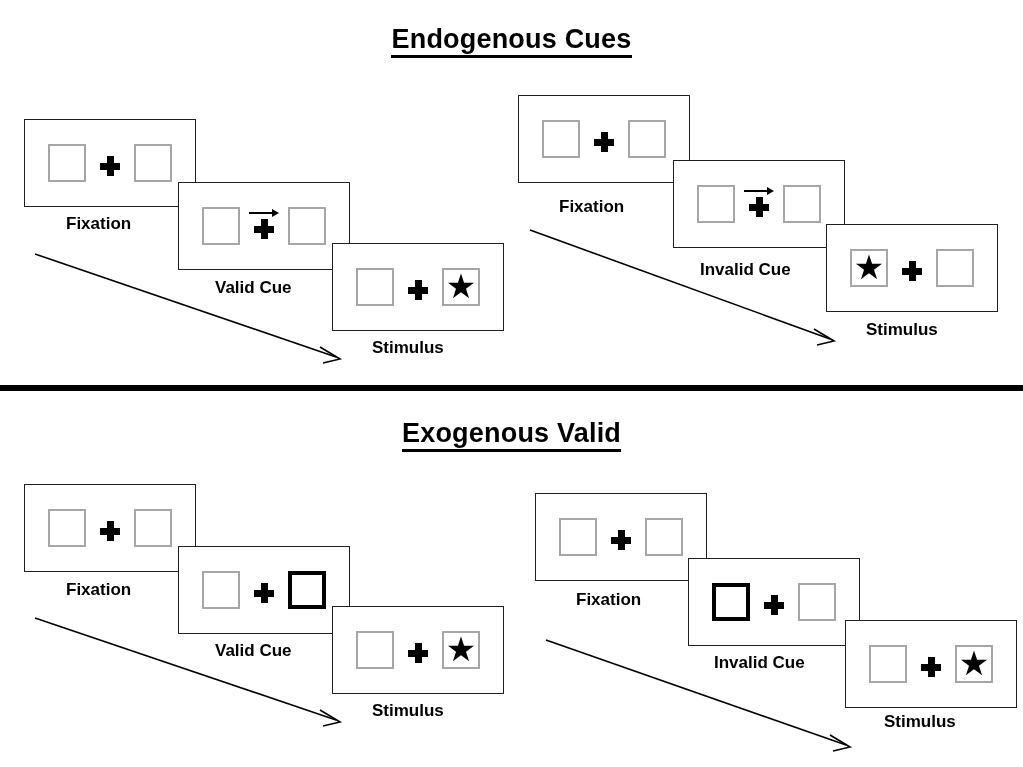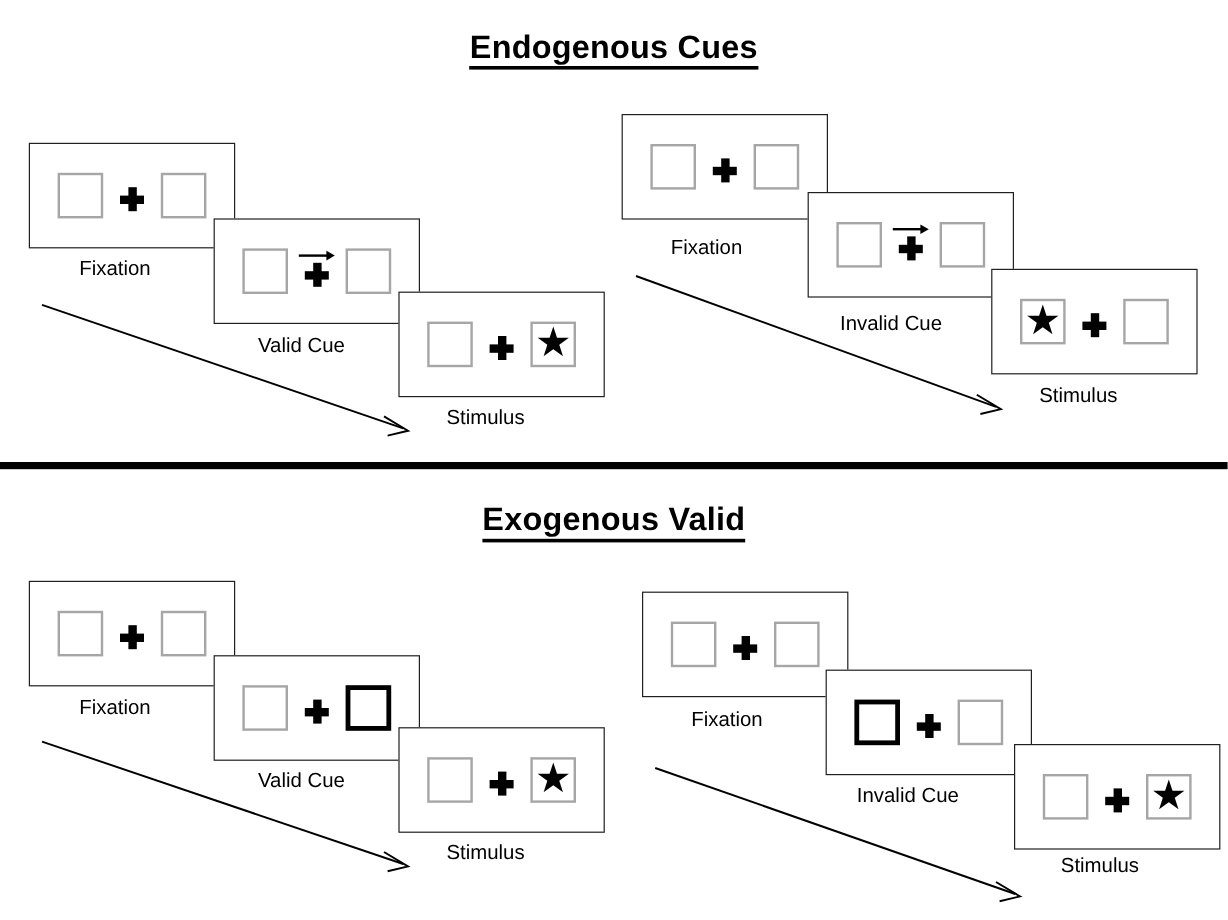--- a/index.html
+++ b/index.html
@@ -133,21 +133,21 @@
     width: 0; height: 0;
     border-left: 7px solid #000000;
     border-top: 4px solid transparent;
     border-bottom: 4px solid transparent;
   }
 
   
   .stage-label {
     position: absolute;
     font-size: 17px;
-    font-weight: normal;
+    font-weight: bold;
     white-space: nowrap;
   }
 
   
   .time-arrow {
     position: absolute;
     overflow: visible;
   }
   .time-arrow svg { display: block; overflow: visible; }
 </style>

